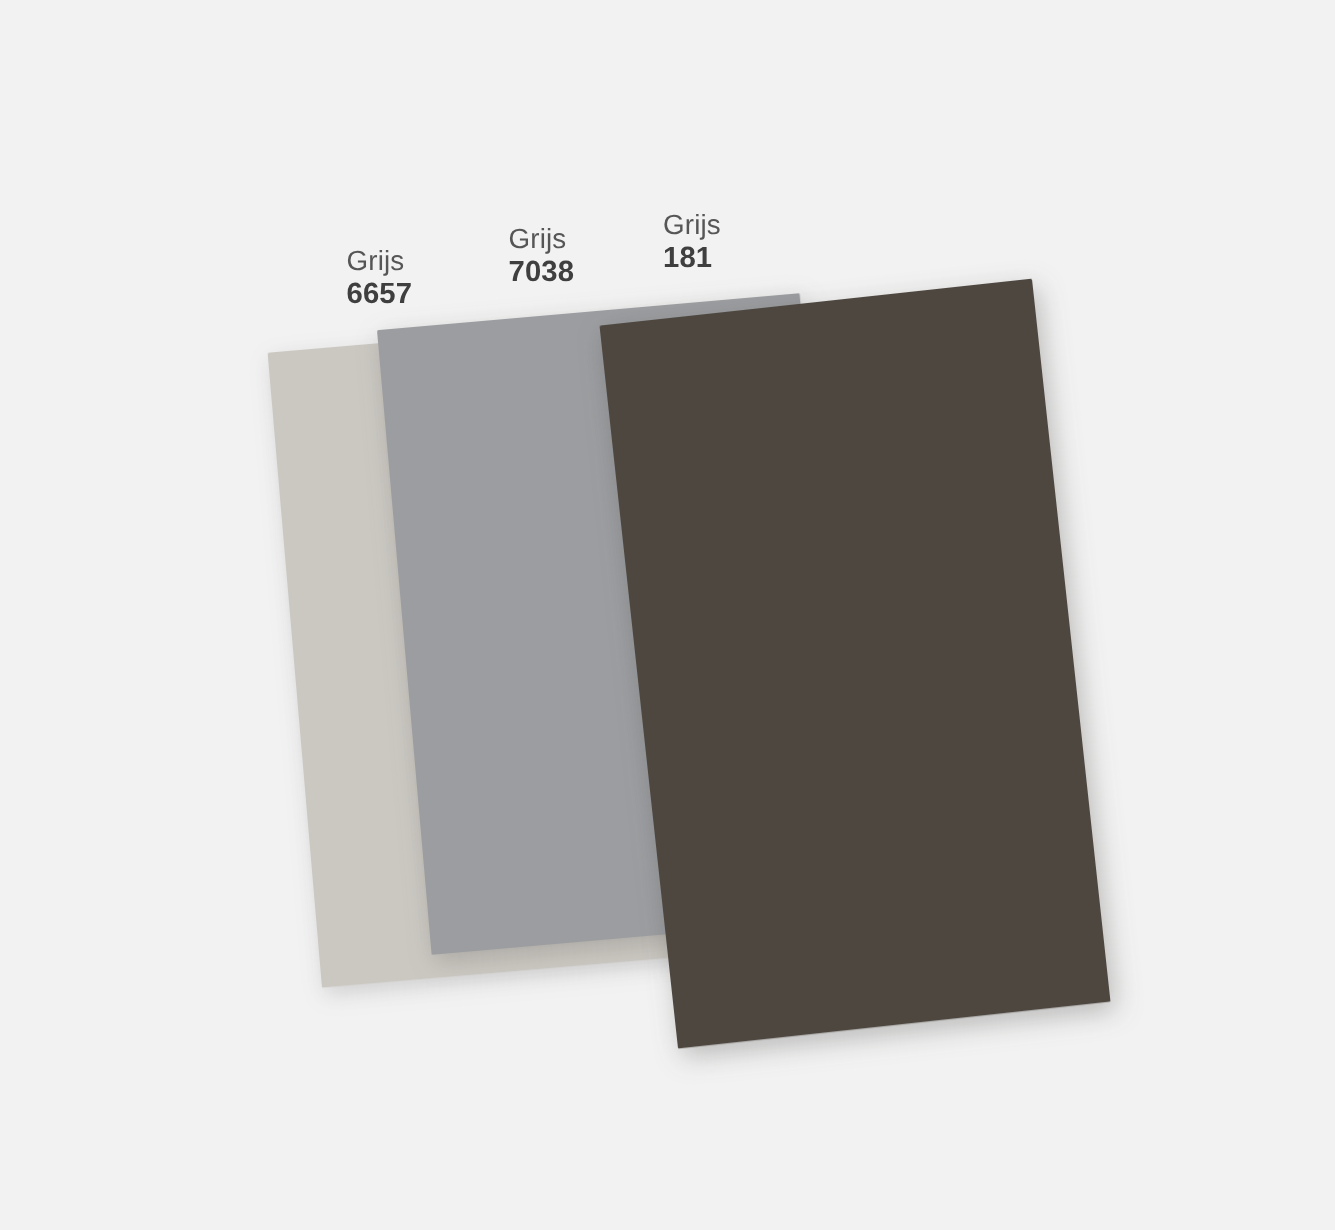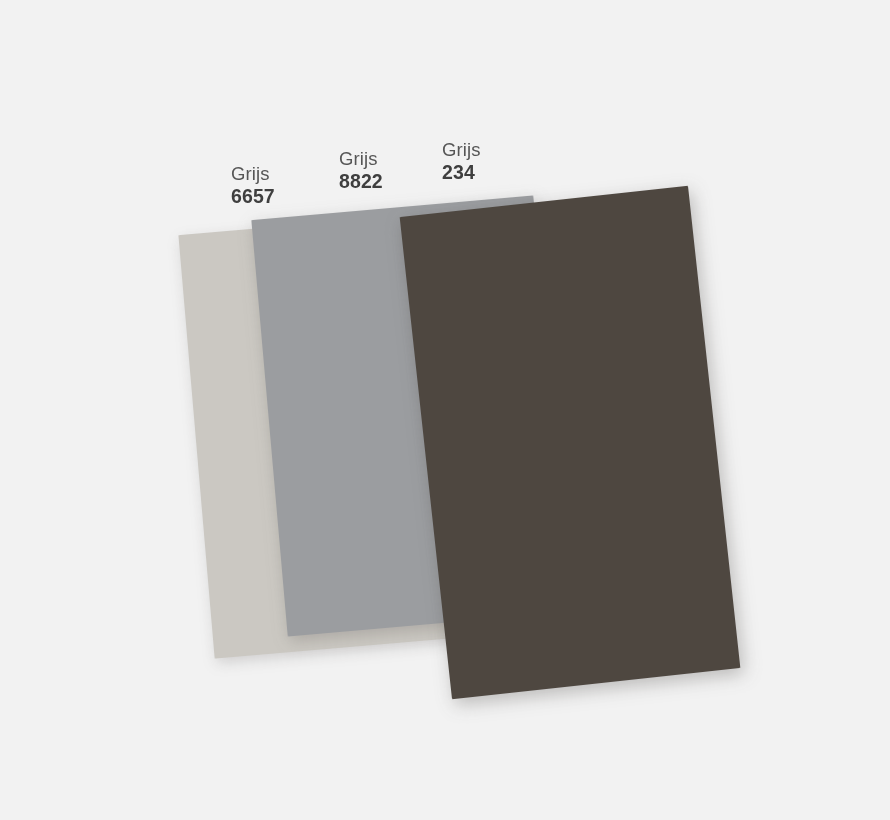--- a/index.html
+++ b/index.html
@@ -128,21 +128,21 @@
 
   </div>
 
   <div class="swatch-label" id="label-1">
     <span class="label-name">Grijs</span>
     <span class="label-code">6657</span>
   </div>
 
   <div class="swatch-label" id="label-2">
     <span class="label-name">Grijs</span>
-    <span class="label-code">8822</span>
+    <span class="label-code">7038</span>
   </div>
 
   <div class="swatch-label" id="label-3">
     <span class="label-name">Grijs</span>
-    <span class="label-code">234</span>
+    <span class="label-code">181</span>
   </div>
 
 </div>
 
 </body></html>

